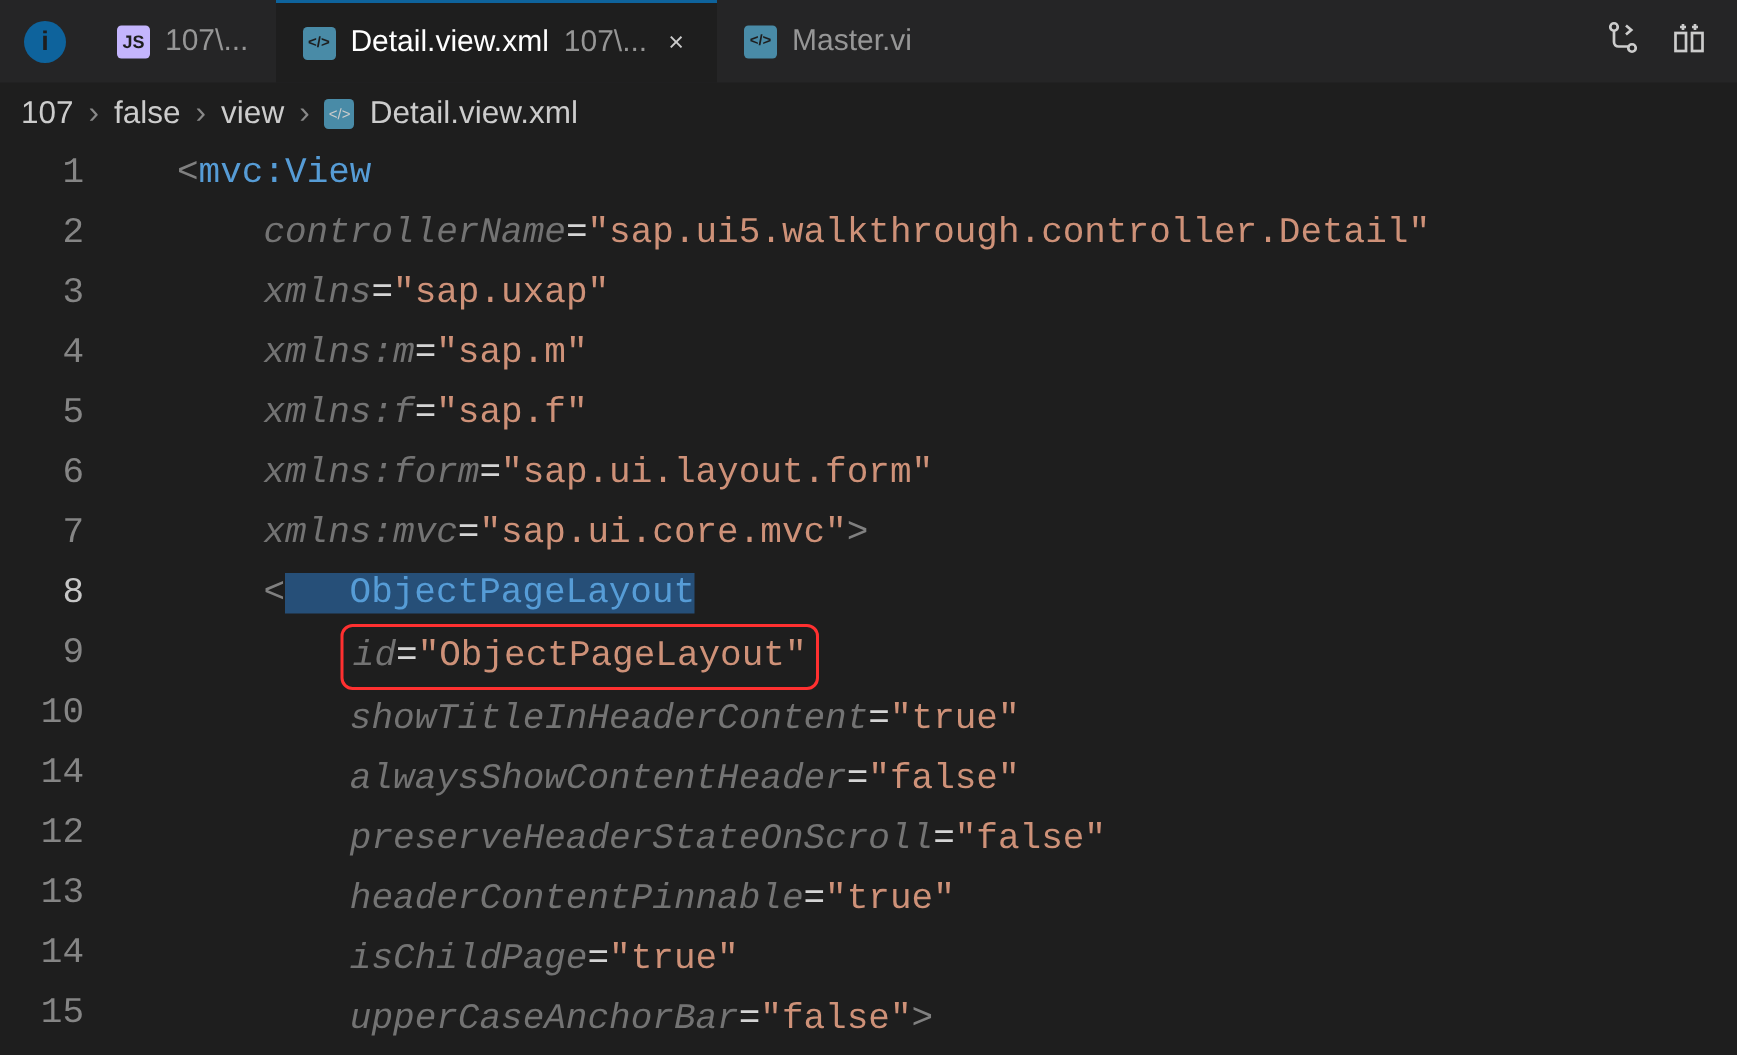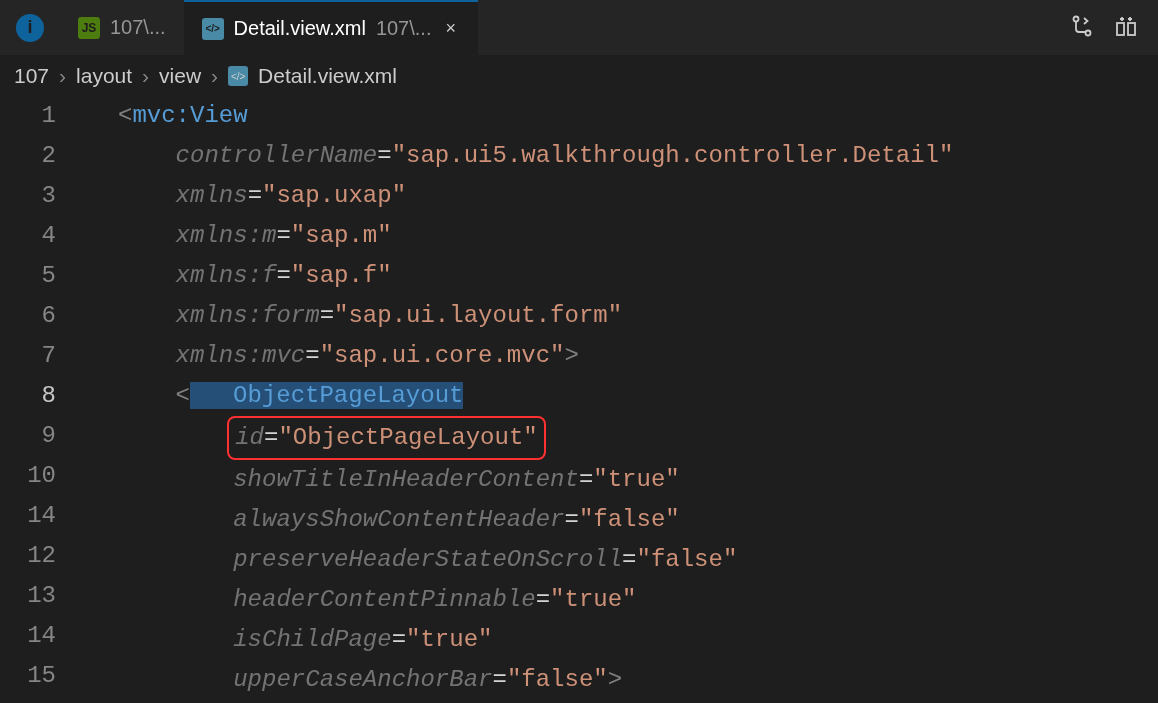--- a/index.html
+++ b/index.html
@@ -53,21 +53,21 @@
       height: 22px;
       display: flex;
       align-items: center;
       justify-content: center;
       border-radius: 3px;
       font-size: 12px;
       font-weight: bold;
       flex-shrink: 0;
     }
     .tab-icon.js {
-      background: #4d7c0f;
+      background: #c4b5fd;
       color: #1e1e1e;
     }
     .tab-icon.xml {
       background: #498ba7;
       color: #1e1e1e;
     }
     .tab-icon.xml::before { content: "</>"; font-size: 10px; }
     .tab-close {
       font-size: 18px;
       color: #cccccc;
@@ -144,20 +144,24 @@
   <div id="tabs-container" style="display: flex; height: 100%;">
       <div class="tab">
         <span class="tab-icon js">JS</span>
         <span style="color: rgb(150, 150, 150);"> 107\...</span>
       </div>
       <div class="tab active">
         <span class="tab-icon xml"></span>
         <span>Detail.view.xml</span>
         <span style="color: rgb(150, 150, 150);"> 107\...</span>
         <span class="tab-close">×</span>
+      </div>
+      <div class="tab">
+        <span class="tab-icon xml"></span>
+        <span>Master.vi</span>
       </div>
     </div>
   <div class="tab-actions">
     <span class="action-icon">
       <svg width="24" height="24" viewBox="0 0 24 24" fill="none" stroke="#cccccc" stroke-width="1.8">
         <circle cx="6" cy="5" r="2.5"></circle>
           <circle cx="18" cy="19" r="2.5"></circle>
         <path d="M6 7.5 V15 a3 3 0 0 0 3 3 h6.5"></path>
         <path d="M14 4 l3.5 3 l-3.5 3"></path>
       </svg>
@@ -168,21 +172,21 @@
           <rect x="14" y="9" width="7" height="12"></rect>
         <path d="M8 3 v4 M16 3 v4 M6 5 h4 M14 5 h4"></path>
       </svg>
     </span>
   </div>
 </div>
 
 <div class="breadcrumb">
   <span>107</span>
   <span class="breadcrumb-sep">›</span>
-  <span>layout</span>
+  <span>false</span>
   <span class="breadcrumb-sep">›</span>
   <span>view</span>
   <span class="breadcrumb-sep">›</span>
   <span class="breadcrumb-icon"></span>
   <span>Detail.view.xml</span>
 </div>
 
 <div class="editor">
   <div class="gutter" id="gutter">
       <div>1</div>

